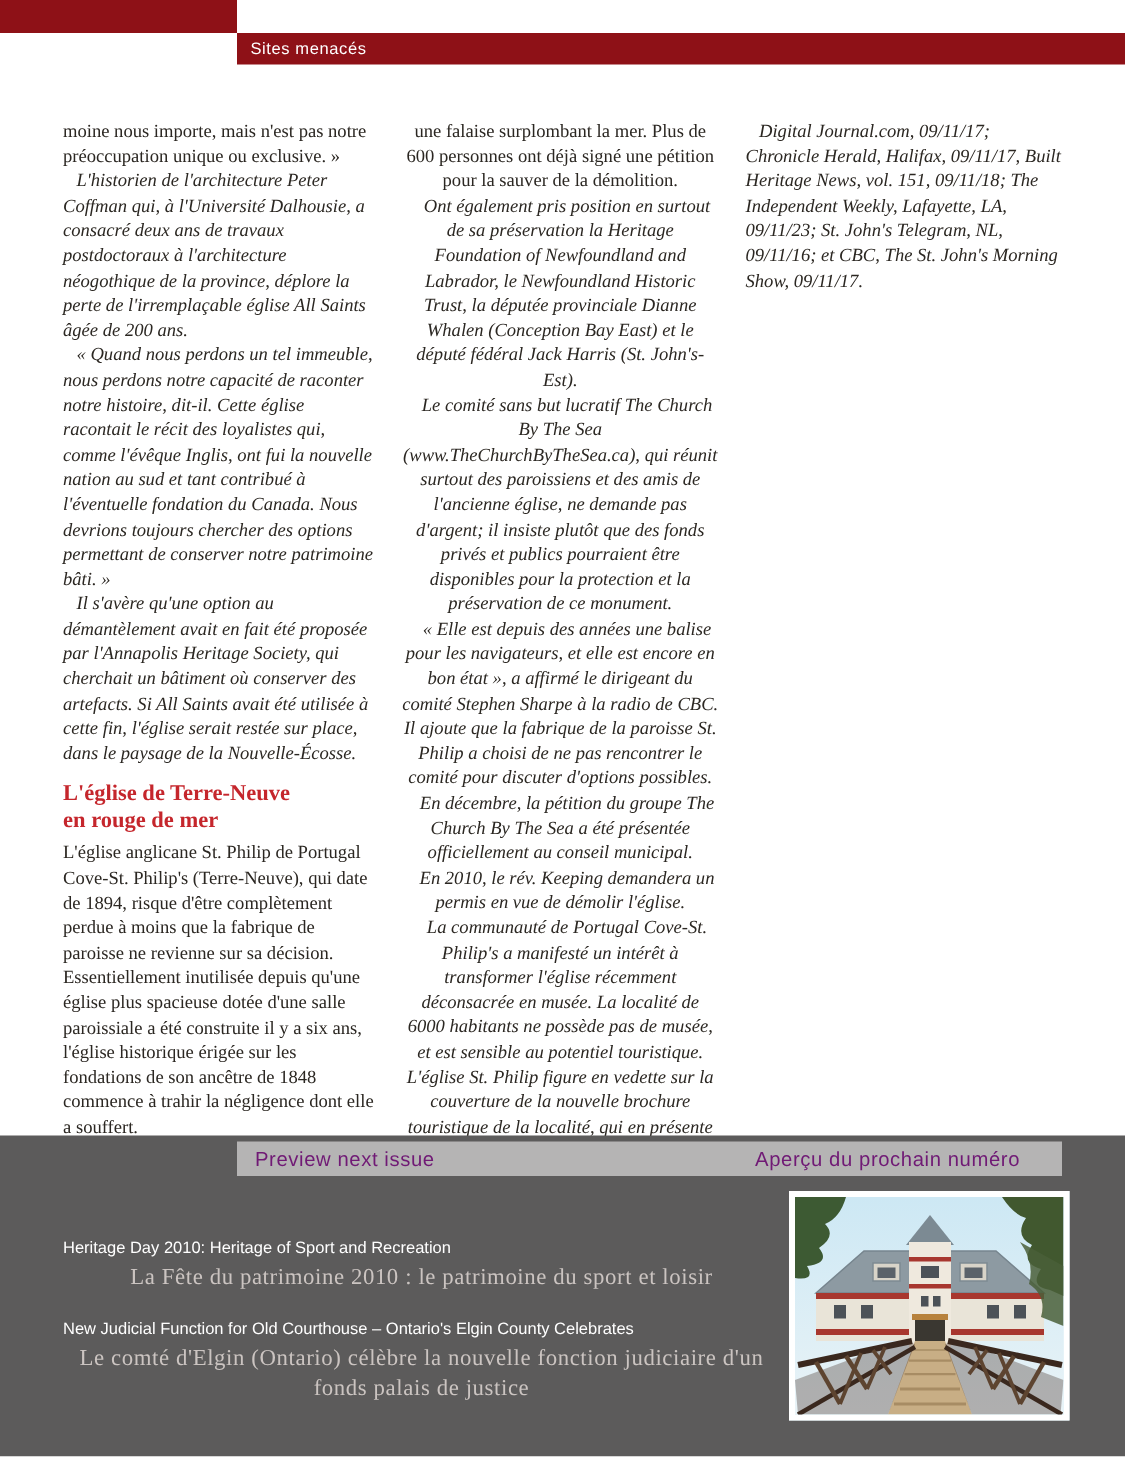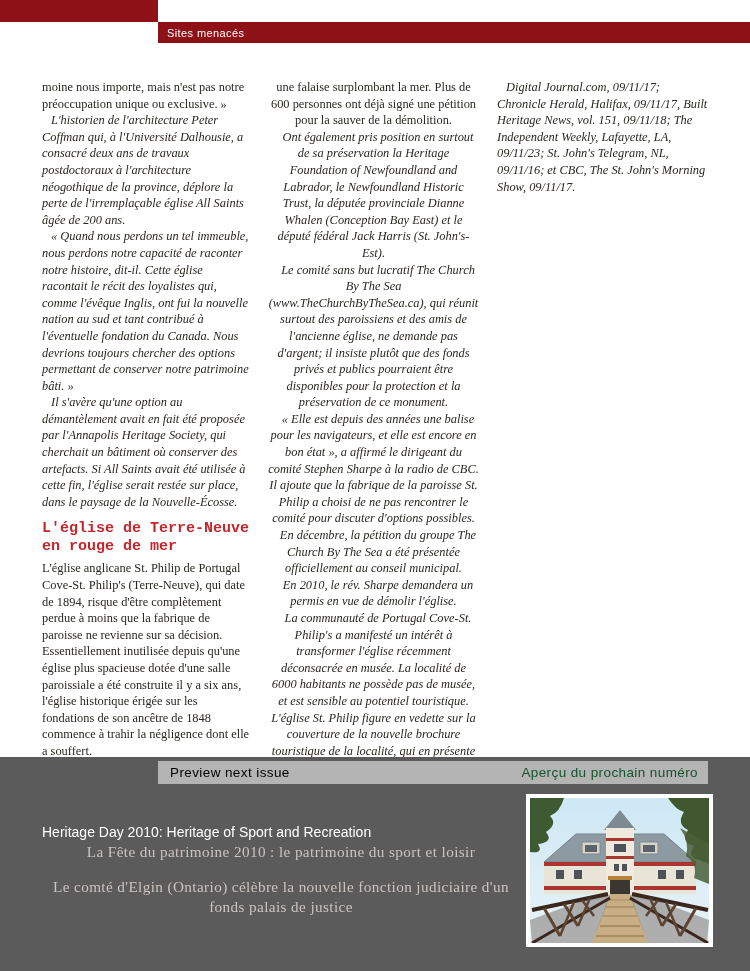--- a/index.html
+++ b/index.html
@@ -22,35 +22,35 @@
   .section-bar span{color:#fff;font-family:"Liberation Sans","DejaVu Sans",sans-serif;
                font-size:11px;letter-spacing:.4px;padding-left:9px;}
 
   
   .col{top:79px;color:var(--body-ink);font-size:12.4px;line-height:16.6px;}
   .col p{margin:0;}
   .col p.ind{text-indent:9px;font-style:italic;}
   .col1{left:42px;width:208px;}
   .col2{left:268px;width:211px;text-align:center;}
   .col3{left:497px;width:214px;}
-  .red-heading{font-family:Liberation Mono, monospace;color:var(--heading-red);
+  .red-heading{font-family:Liberation Serif, serif;color:var(--heading-red);
                font-size:15px;font-weight:bold;line-height:18px;margin:10px 0 4px 0;}
   .cite{font-style:italic;}
 
   
   .footer{left:0;top:757px;width:750px;height:214px;background:var(--footer-gray);}
   .next-bar{position:absolute;left:158px;top:4px;width:550px;height:23px;background:var(--bar-gray);
             display:flex;align-items:center;justify-content:space-between;
             font-family:"Liberation Sans","DejaVu Sans",sans-serif;font-size:13.5px;letter-spacing:.4px;}
-  .next-bar .en{color:#000000;padding-left:12px;}
-  .next-bar .fr{color:#14532d;padding-right:10px;}
+  .next-bar .en{color:#701a75;padding-left:12px;}
+  .next-bar .fr{color:#701a75;padding-right:28px;}
 
   .footer-items{position:absolute;left:42px;top:66px;width:478px;}
   .fi-en{font-family:"Liberation Sans","DejaVu Sans",sans-serif;color:#ffffff;
-         font-size:14px;line-height:18px;margin:0 0 1px 0;}
+         font-size:11px;line-height:18px;margin:0 0 1px 0;}
   .fi-fr{color:var(--fr-sub);font-size:15.2px;line-height:20px;letter-spacing:.4px;margin:0 0 15px 0;text-align:center;}
 
   
   .photo-frame{left:526px;top:37px;width:179px;height:145px;border:4px solid #ffffff;
                position:absolute;background:#cfe9f4;}
   .photo-frame svg{display:block;}
 </style>
 </head>
 <body>
 
@@ -71,38 +71,39 @@
   <p>L'église anglicane St. Philip de Portugal Cove-St. Philip's (Terre-Neuve), qui date de 1894, risque d'être complètement perdue à moins que la fabrique de paroisse ne revienne sur sa décision. Essentiellement inutilisée depuis qu'une église plus spacieuse dotée d'une salle paroissiale a été construite il y a six ans, l'église historique érigée sur les fondations de son ancêtre de 1848 commence à trahir la négligence dont elle a souffert.</p>
   <p class="ind">Un groupe de bénévoles s'appelant The Church By The Sea s'emploie à préserver l'église gothique au toit rouge juchée sur</p>
 </div>
 
 <div class="abs col col2">
   <p>une falaise surplombant la mer. Plus de 600 personnes ont déjà signé une pétition pour la sauver de la démolition.</p>
   <p class="ind">Ont également pris position en surtout de sa préservation la Heritage Foundation of Newfoundland and Labrador, le Newfoundland Historic Trust, la députée provinciale Dianne Whalen (Conception Bay East) et le député fédéral Jack Harris (St. John's-Est).</p>
   <p class="ind">Le comité sans but lucratif The Church By The Sea (www.TheChurchByTheSea.ca), qui réunit surtout des paroissiens et des amis de l'ancienne église, ne demande pas d'argent; il insiste plutôt que des fonds privés et publics pourraient être disponibles pour la protection et la préservation de ce monument.</p>
   <p class="ind">« Elle est depuis des années une balise pour les navigateurs, et elle est encore en bon état », a affirmé le dirigeant du comité Stephen Sharpe à la radio de CBC. Il ajoute que la fabrique de la paroisse St. Philip a choisi de ne pas rencontrer le comité pour discuter d'options possibles.</p>
   <p class="ind">En décembre, la pétition du groupe The Church By The Sea a été présentée officiellement au conseil municipal.</p>
-  <p class="ind">En 2010, le rév. Sharpe demandera un permis en vue de démolir l'église.</p>
+  <p class="ind">En 2010, le rév. Keeping demandera un permis en vue de démolir l'église.</p>
   <p class="ind">La communauté de Portugal Cove-St. Philip's a manifesté un intérêt à transformer l'église récemment déconsacrée en musée. La localité de 6000 habitants ne possède pas de musée, et est sensible au potentiel touristique. L'église St. Philip figure en vedette sur la couverture de la nouvelle brochure touristique de la localité, qui en présente des photos et détails supplémentaires dans ses pages.</p>
   <p class="ind">Il a aussi été suggéré de faire de l'église</p>
 </div>
 
 <div class="abs col col3">
   <p class="ind cite">Digital Journal.com, 09/11/17; Chronicle Herald, Halifax, 09/11/17, Built Heritage News, vol. 151, 09/11/18; The Independent Weekly, Lafayette, LA, 09/11/23; St. John's Telegram, NL, 09/11/16; et CBC, The St. John's Morning Show, 09/11/17.</p>
 </div>
 
 <div class="abs footer">
   <div class="next-bar">
     <span class="en">Preview next issue</span>
     <span class="fr">Aperçu du prochain numéro</span>
   </div>
 
   <div class="footer-items">
     <p class="fi-en">Heritage Day 2010: Heritage of Sport and Recreation</p>
     <p class="fi-fr">La Fête du patrimoine 2010 : le patrimoine du sport et loisir</p>
+    <p class="fi-en">New Judicial Function for Old Courthouse – Ontario's Elgin County Celebrates</p>
     <p class="fi-fr">Le comté d'Elgin (Ontario) célèbre la nouvelle fonction judiciaire d'un fonds palais de justice</p>
   </div>
 
   <div class="photo-frame">
     <svg width="179" height="145" viewBox="0 0 179 145">
       <defs>
         <linearGradient id="sky" x1="0" y1="0" x2="0" y2="1">
           <stop offset="0" stop-color="#cde8f4"></stop>
           <stop offset="1" stop-color="#e9f3f7"></stop>
         </linearGradient>

